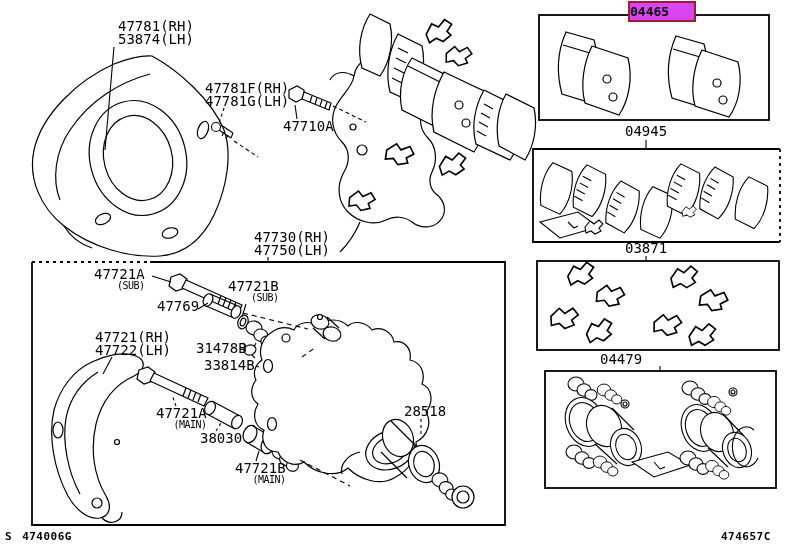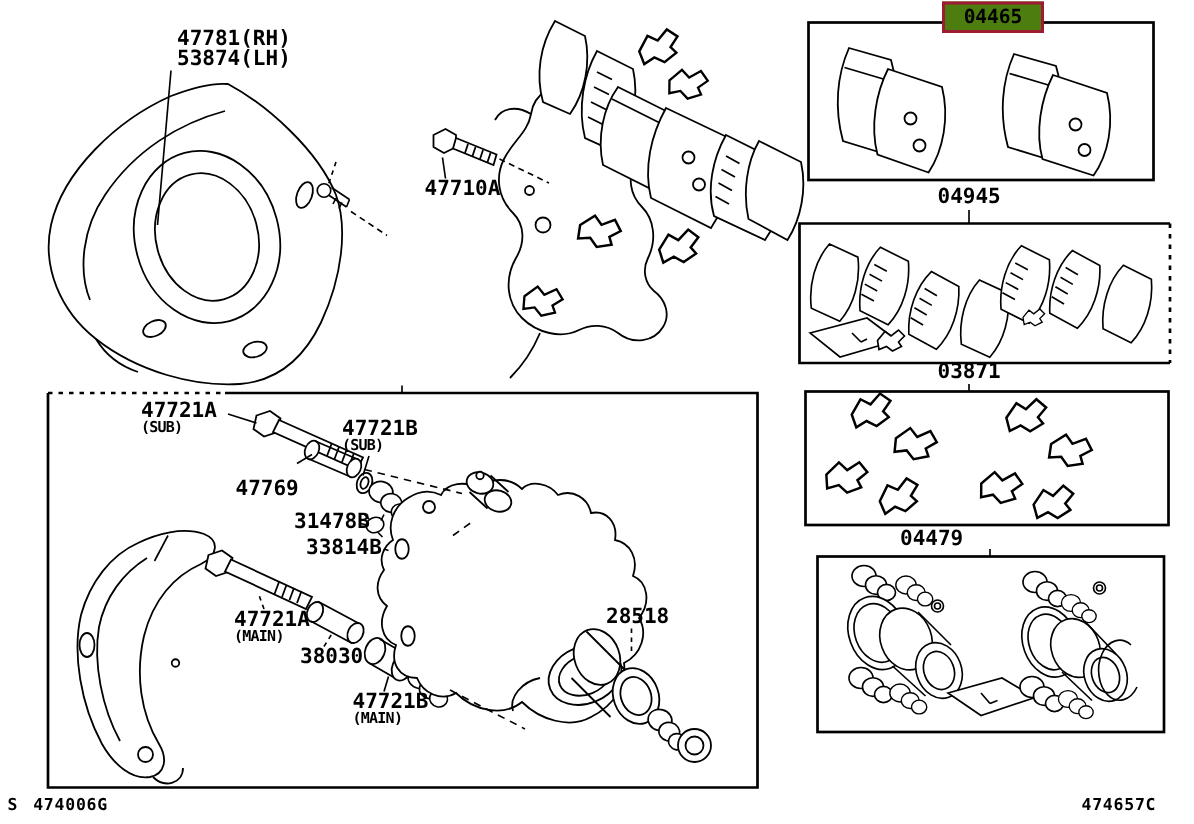--- a/index.html
+++ b/index.html
@@ -1,25 +1,25 @@
 <!DOCTYPE html>
 <html><head>
 <meta charset="utf-8">
 <style>
   html,body{margin:0;padding:0;background:#fff;}
   #stage{position:relative;width:796px;height:549px;background:#fff;overflow:hidden;
          font-family:"DejaVu Sans Mono",monospace;color:#000;}
   #art{position:absolute;left:0;top:0;}
-  .plabel{position:absolute;font-weight:bold;font-size:14px;line-height:12.5px;
+  .plabel{position:absolute;font-weight:normal;font-size:14px;line-height:12.5px;
           letter-spacing:0px;white-space:nowrap;}
-  .plabel .variant{font-size:10px;line-height:10px;text-align:left;letter-spacing:-0.5px;}
-  .kit{position:absolute;font-weight:bold;font-size:14px;line-height:14px;letter-spacing:0px;}
+  .plabel .variant{font-size:10px;line-height:10px;text-align:right;letter-spacing:-0.5px;}
+  .kit{position:absolute;font-weight:normal;font-size:14px;line-height:14px;letter-spacing:0px;}
   #pad-kit-box{position:absolute;left:628px;top:1px;width:64px;height:17px;
-               display:flex;align-items:center;justify-content:center;
-               background:#4d7c0f;border:2.5px solid #9e1b32;z-index:3;}
+               display:flex;align-items:center;
+               background:#d946ef;border:2.5px solid #9e1b32;z-index:3;}
   #pad-kit-box .kit-text{font-weight:bold;font-size:13px;line-height:13px;}
   .footer{position:absolute;font-size:11px;font-weight:bold;letter-spacing:0.5px;display:flex;gap:10px;}
 </style>
 </head>
 <body>
 
 <div id="stage">
 
 <svg id="art" width="796" height="549" viewBox="0 0 796 549">
   <defs>
@@ -272,36 +272,48 @@
     <path d="M646,256 L646,261"></path>
     <path d="M660,366 L660,371"></path>
   </g>
 </svg>
 
   <div class="plabel" style="left:118px;top:20px">
     <div>47781(RH)</div>
     <div>53874(LH)</div>
   </div>
 
+  <div class="plabel" style="left:205px;top:82px">
+    <div>47781F(RH)</div>
+    <div>47781G(LH)</div>
+  </div>
 
   <div class="plabel" style="left:283px;top:120px">47710A</div>
 
+  <div class="plabel" style="left:254px;top:231px">
+    <div>47730(RH)</div>
+    <div>47750(LH)</div>
+  </div>
 
   <div class="plabel" style="left:94px;top:268px">
     <div>47721A</div>
     <div class="variant">(SUB)</div>
   </div>
 
-  <div class="plabel" style="left:157px;top:320px">47769</div>
+  <div class="plabel" style="left:157px;top:300px">47769</div>
 
   <div class="plabel" style="left:228px;top:280px">
     <div>47721B</div>
     <div class="variant">(SUB)</div>
   </div>
 
+  <div class="plabel" style="left:95px;top:331px">
+    <div>47721(RH)</div>
+    <div>47722(LH)</div>
+  </div>
 
   <div class="plabel" style="left:196px;top:342px">31478B</div>
 
   <div class="plabel" style="left:204px;top:359px">33814B</div>
 
   <div class="plabel" style="left:156px;top:407px">
     <div>47721A</div>
     <div class="variant">(MAIN)</div>
   </div>
 

